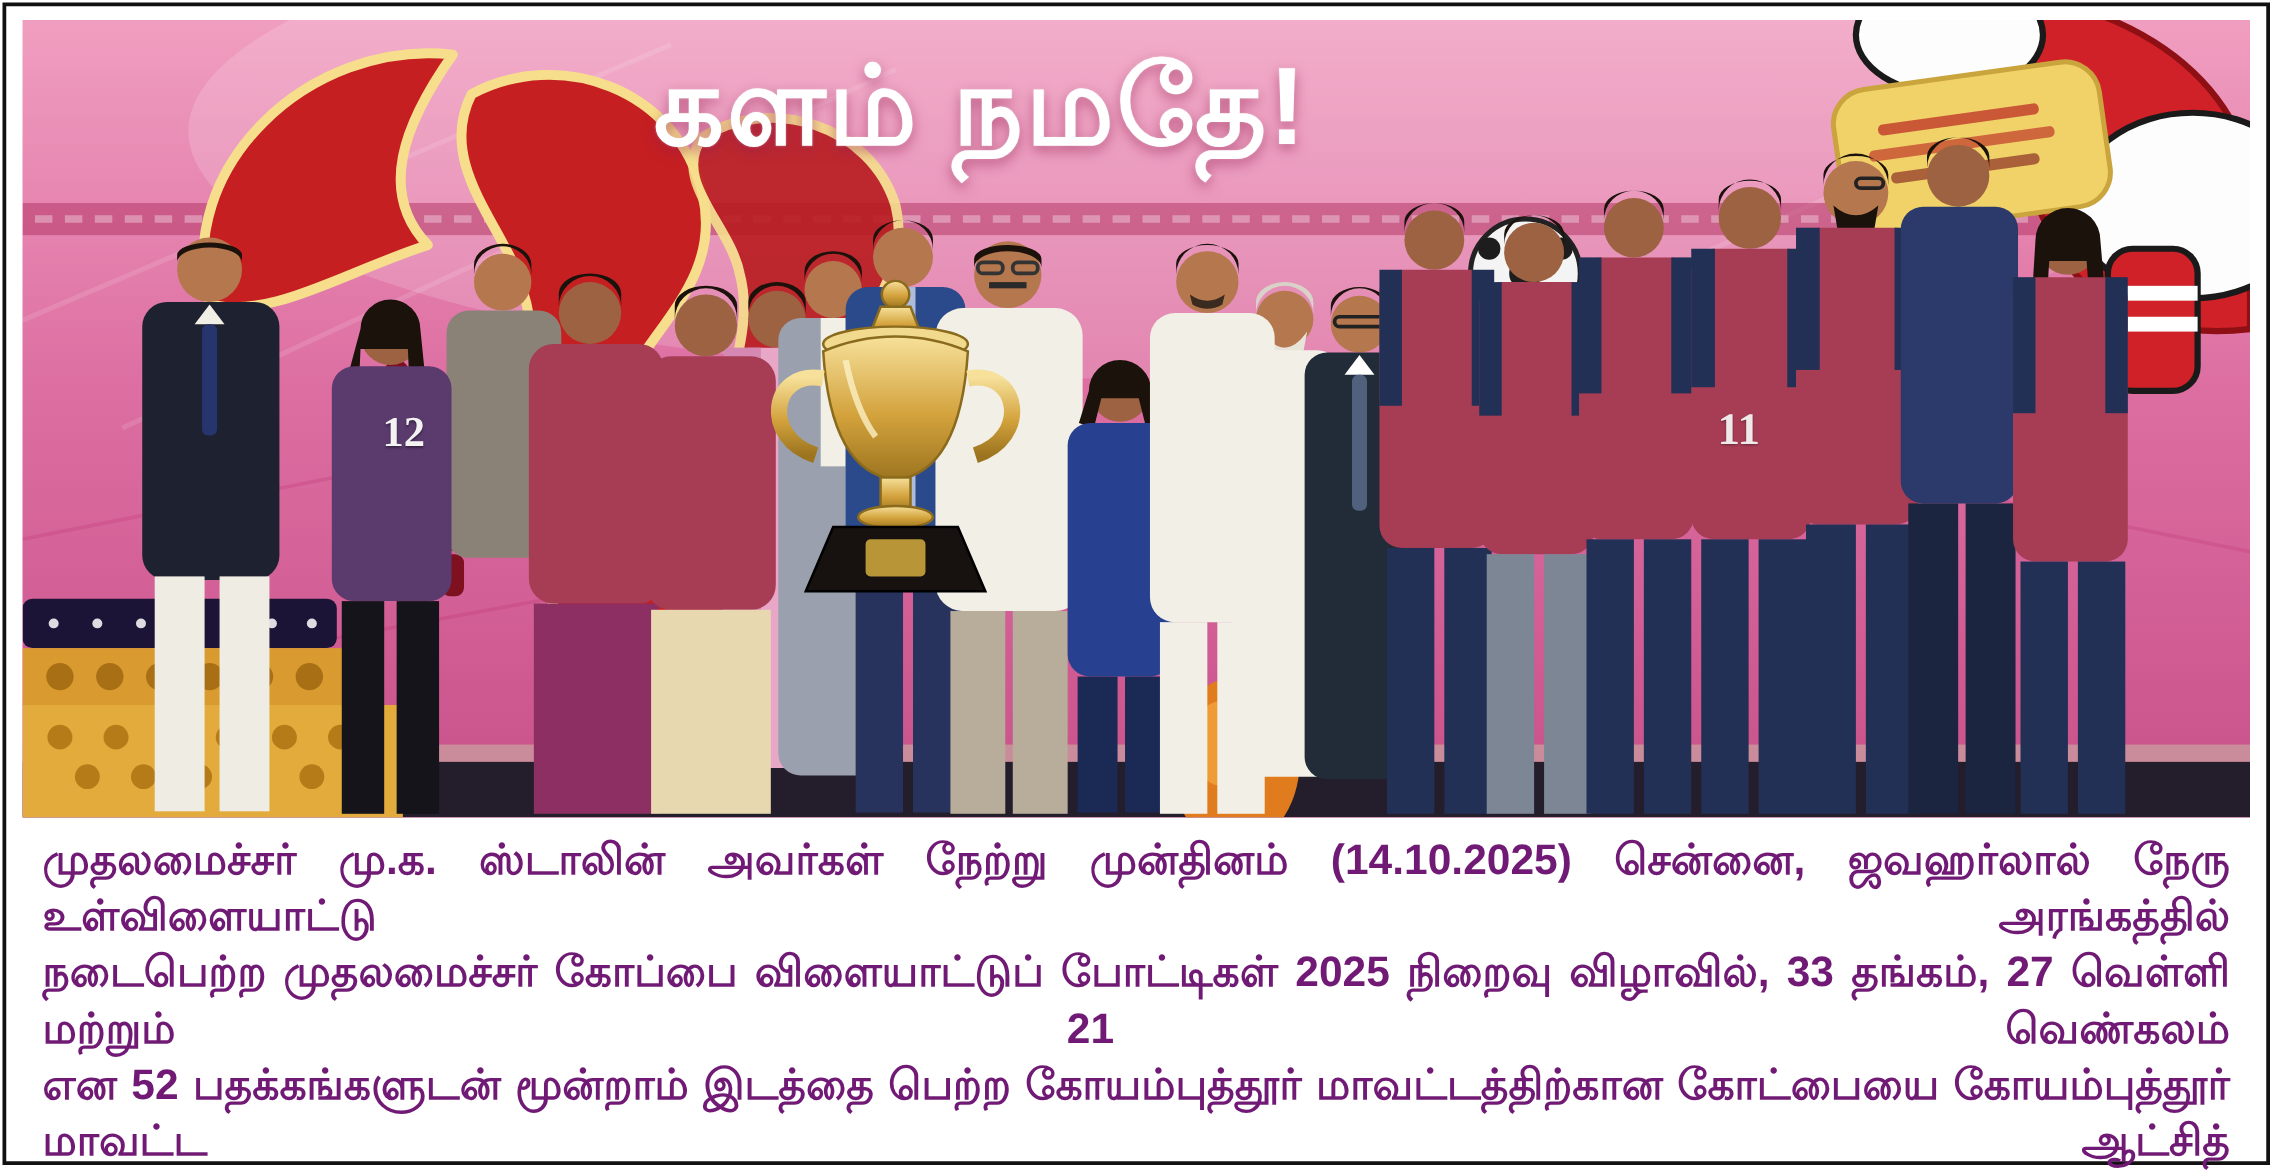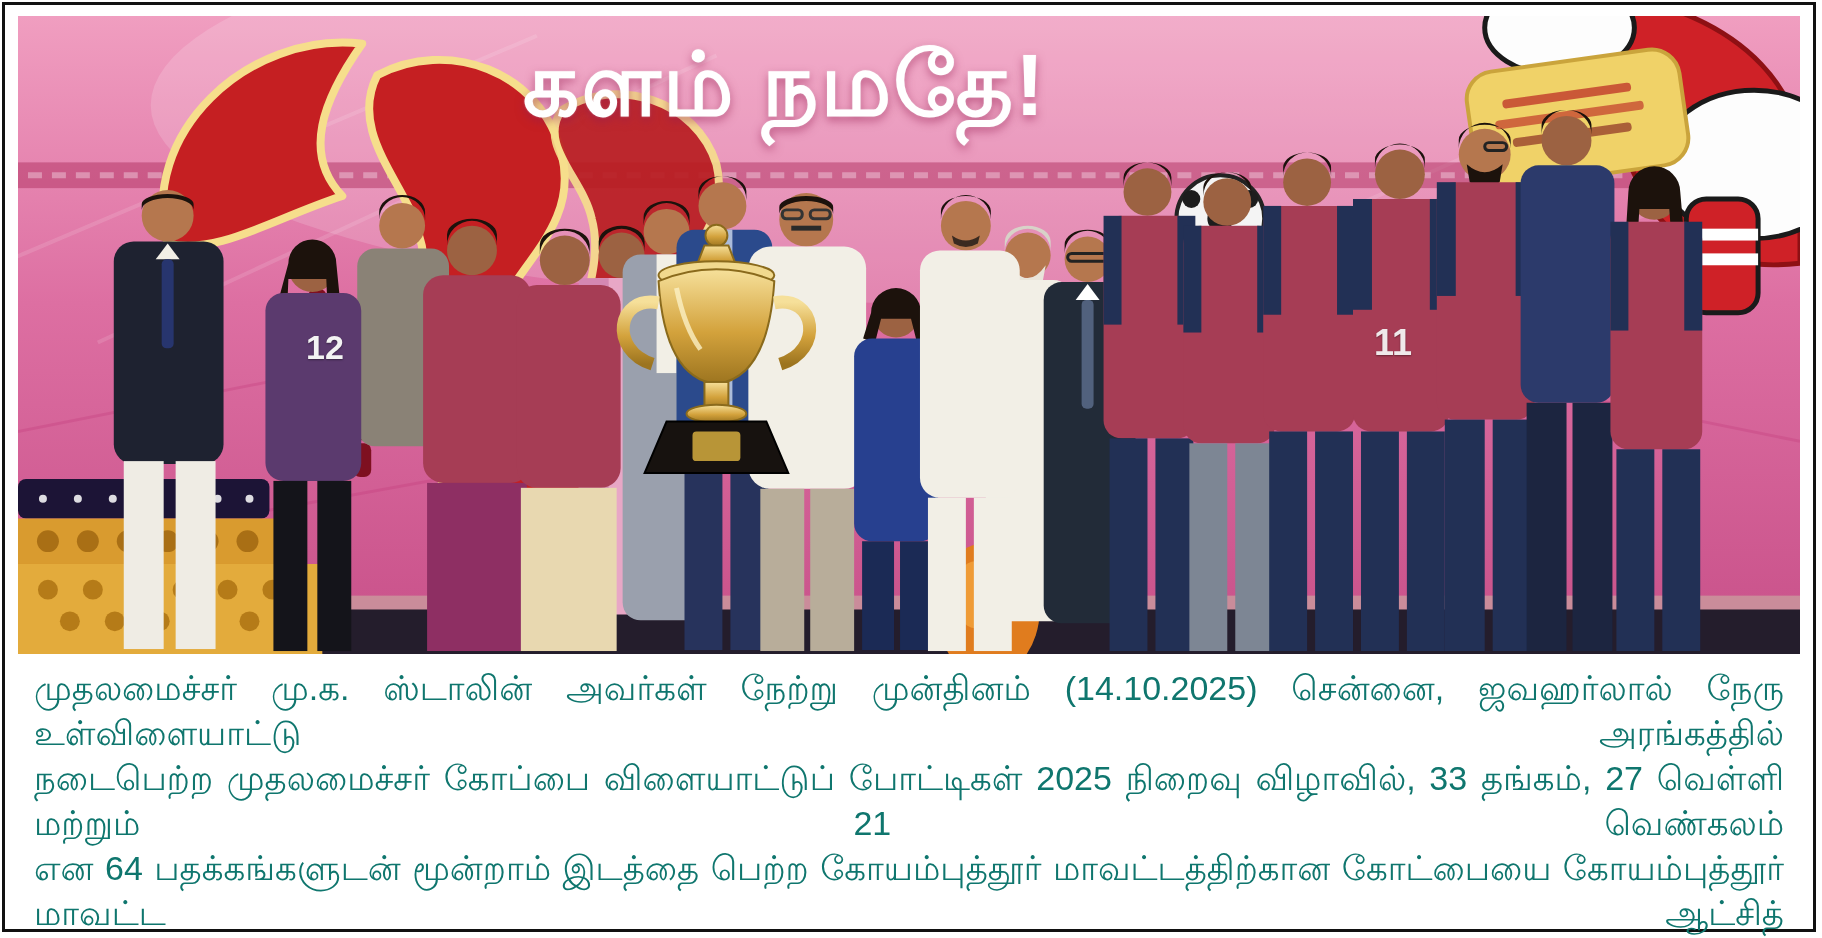--- a/index.html
+++ b/index.html
@@ -16,29 +16,30 @@
   .photo svg{position:absolute;left:0;top:0;width:100%;height:100%;}
   .banner-headline{
     position:absolute;left:505px;top:18px;width:640px;
     font-size:88px;font-weight:bold;color:#ffffff;letter-spacing:2px;
     text-shadow:0 4px 10px rgba(150,30,80,.55),0 0 2px rgba(255,255,255,.5);
     white-space:nowrap;
   }
   .jersey-num{
     position:absolute;color:#f3f3f3;font-weight:bold;
     text-shadow:0 1px 2px rgba(0,0,0,.4);
+    font-family:Liberation Serif, serif;
   }
   .jersey-num.n12{left:288px;top:312px;font-size:34px;}
   .jersey-num.n11{left:1356px;top:306px;font-size:36px;opacity:.95;}
   .caption{
     padding:12px 16px 0 16px;color:#111111;
   }
   .caption p{
-    margin:0;font-size:34px;line-height:45px;color:#0f766e;
-    text-align:justify;text-align-last:justify;white-space:normal;
+    margin:0;font-size:34px;line-height:45px;color:#701a75;
+    text-align:justify;text-align-last:justify;white-space:normal;font-weight:bold;
   }
   
   .skin{fill:#b5774e;}
   .skin2{fill:#9c6242;}
   .hair{fill:#1c120c;}
   .maroon{fill:#a63d55;}
   .navy{fill:#223055;}
   .white-cloth{fill:#f2efe6;}
 </style>
 </head>
@@ -350,19 +351,19 @@
       </svg>
 
       <div class="banner-headline">களம் நமதே!</div>
       <div class="jersey-num n12">12</div>
       <div class="jersey-num n11">11</div>
     </div>
 
     <div class="caption">
       <p>முதலமைச்சர் மு.க. ஸ்டாலின் அவர்கள் நேற்று முன்தினம் (14.10.2025) சென்னை, ஜவஹர்லால் நேரு உள்விளையாட்டு அரங்கத்தில்</p>
       <p>நடைபெற்ற முதலமைச்சர் கோப்பை விளையாட்டுப் போட்டிகள் 2025 நிறைவு விழாவில், 33 தங்கம், 27 வெள்ளி மற்றும் 21 வெண்கலம்</p>
-      <p>என 64 பதக்கங்களுடன் மூன்றாம் இடத்தை பெற்ற கோயம்புத்தூர் மாவட்டத்திற்கான கோட்பையை கோயம்புத்தூர் மாவட்ட ஆட்சித்</p>
+      <p>என 52 பதக்கங்களுடன் மூன்றாம் இடத்தை பெற்ற கோயம்புத்தூர் மாவட்டத்திற்கான கோட்பையை கோயம்புத்தூர் மாவட்ட ஆட்சித்</p>
       <p>தலைவர் பவன்குமார் க. கிரியப்பனவர் மாவட்ட விளையாட்டு அலுவலர் மற்றும் விளையாட்டு வீரர்கள் மற்றும் வீராங்கனைகள்</p>
 
     </div>
 
   </div>
 </div>
 
 </body></html>

